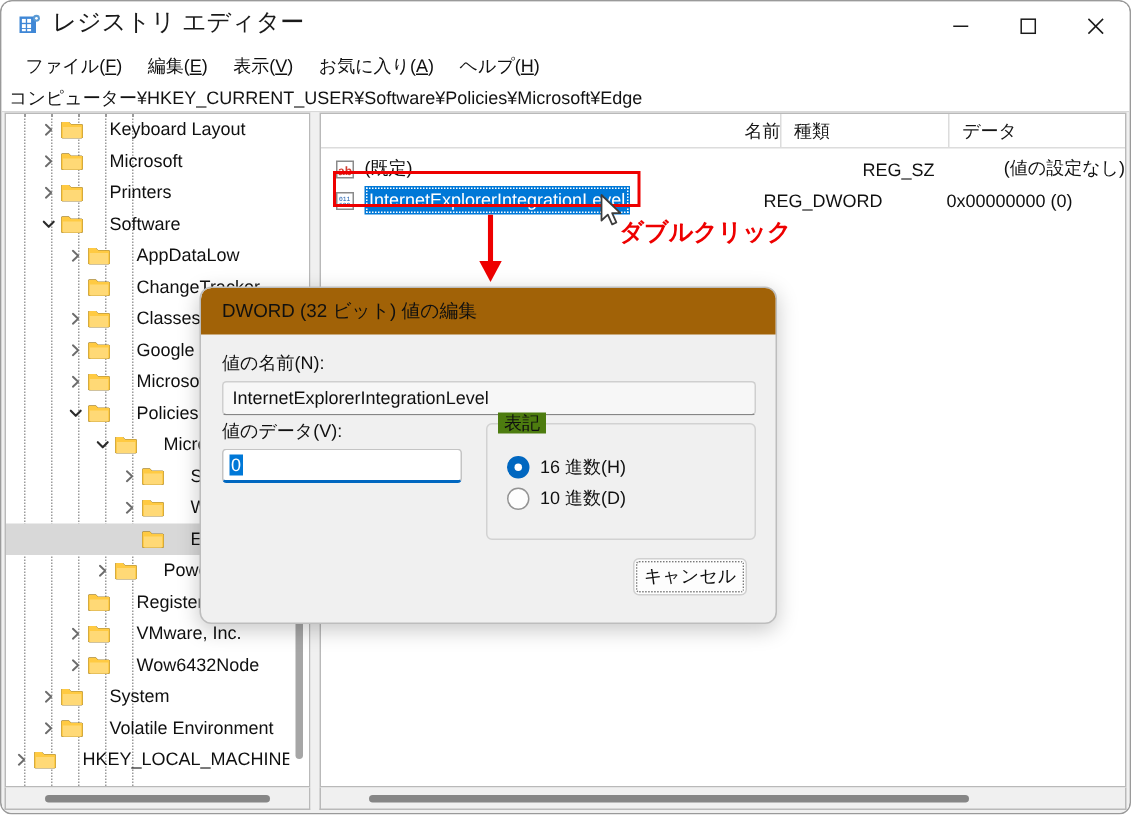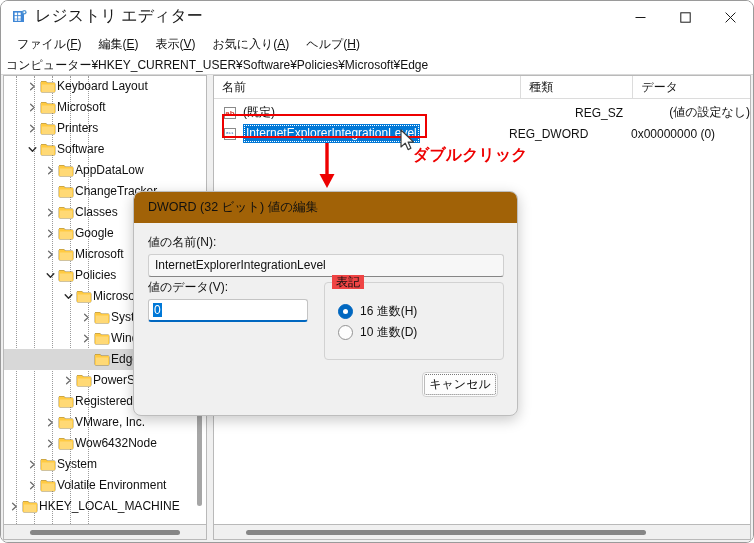--- a/index.html
+++ b/index.html
@@ -113,21 +113,21 @@
     width: 13px; height: 21px;
     display: flex; align-items: center; justify-content: center;
     flex: 0 0 13px;
   }
   .twist svg { display: block; }
   .tfolder {
     width: 18px; height: 21px;
     display: flex; align-items: center; justify-content: center;
     flex: 0 0 18px;
   }
-  .tlabel { padding-left: 0; line-height: 21px; text-align: center; }
+  .tlabel { padding-left: 16px; line-height: 21px; text-align: center; }
 
   
   .dots {
     position: absolute;
     width: 1px;
     border-left: 1px dotted #9b9b9b;
     top: 0; bottom: 0;
   }
 
   
@@ -182,21 +182,21 @@
   .lv-col {
     font-size: 12px; color: #151515;
     line-height: 22px;
     padding-left: 8px;
     border-right: 1px solid #dcdcdc;
     box-sizing: border-box;
     white-space: nowrap;
     height: 22px;
   }
   .lv-col:last-child { border-right: none; }
-  .lv-col-name { width: 336px; }
+  .lv-col-name { width: 336px; text-align: right; }
   .lv-col-type { width: 122px; font-family: Liberation Serif, serif; }
   .lv-col-data { width: 127px; }
 
   .lv-row {
     position: absolute;
     left: 0;
     width: 536px; height: 21px;
     display: flex; align-items: center;
     font-size: 12px; color: #101010;
   }
@@ -333,21 +333,21 @@
   .groupbox {
     position: absolute;
     left: 190px; top: 90px;
     width: 180px; height: 78px;
     border: 1px solid #d2d2d2;
     border-radius: 4px;
     box-sizing: border-box;
   }
   .groupbox-title {
     position: absolute; left: 198px; top: 83px;
-    background: #ef4444;
+    background: #4d7c0f;
     padding: 0 4px;
     font-size: 12px; color: #101010;
     line-height: 14px;
   }
   .radio-row {
     position: absolute;
     display: flex; align-items: center;
     font-size: 12px; color: #101010;
     white-space: nowrap;
   }

